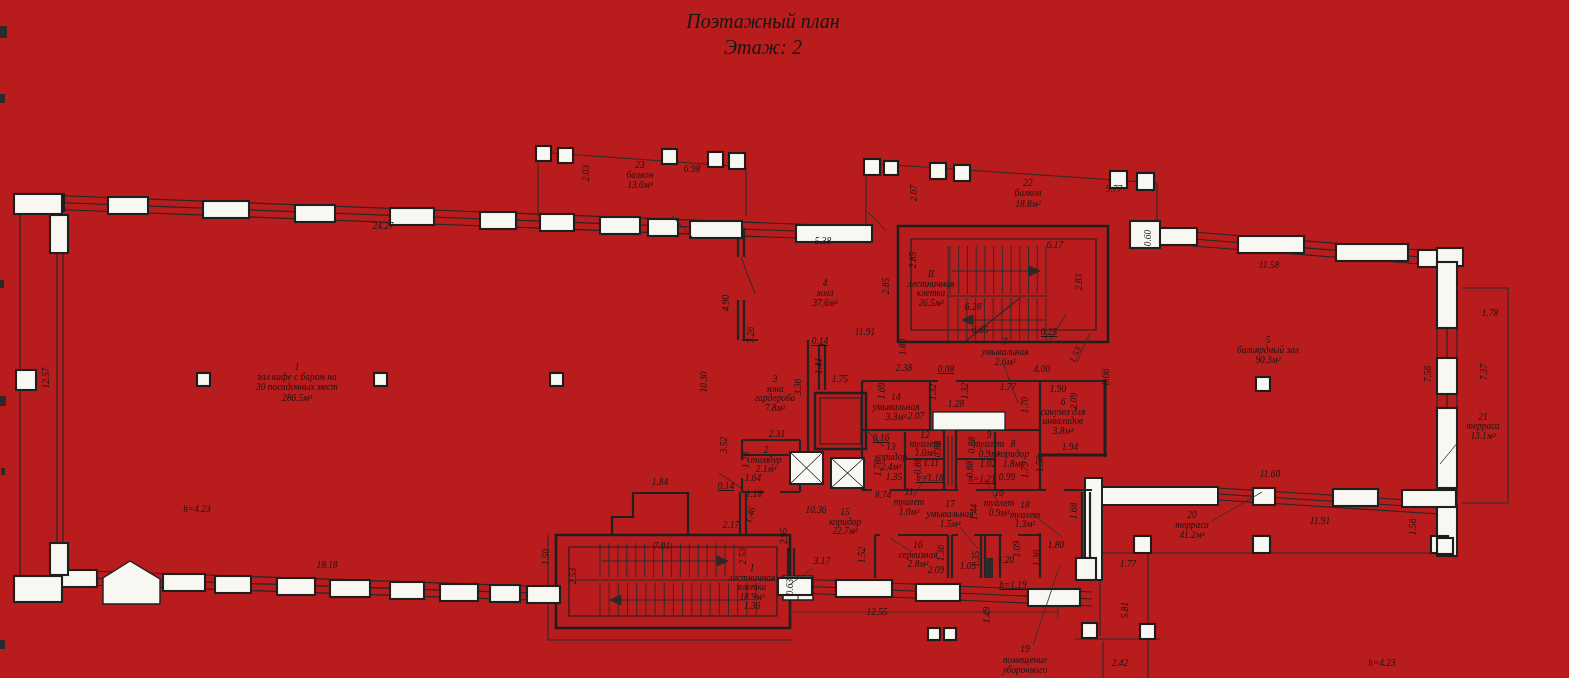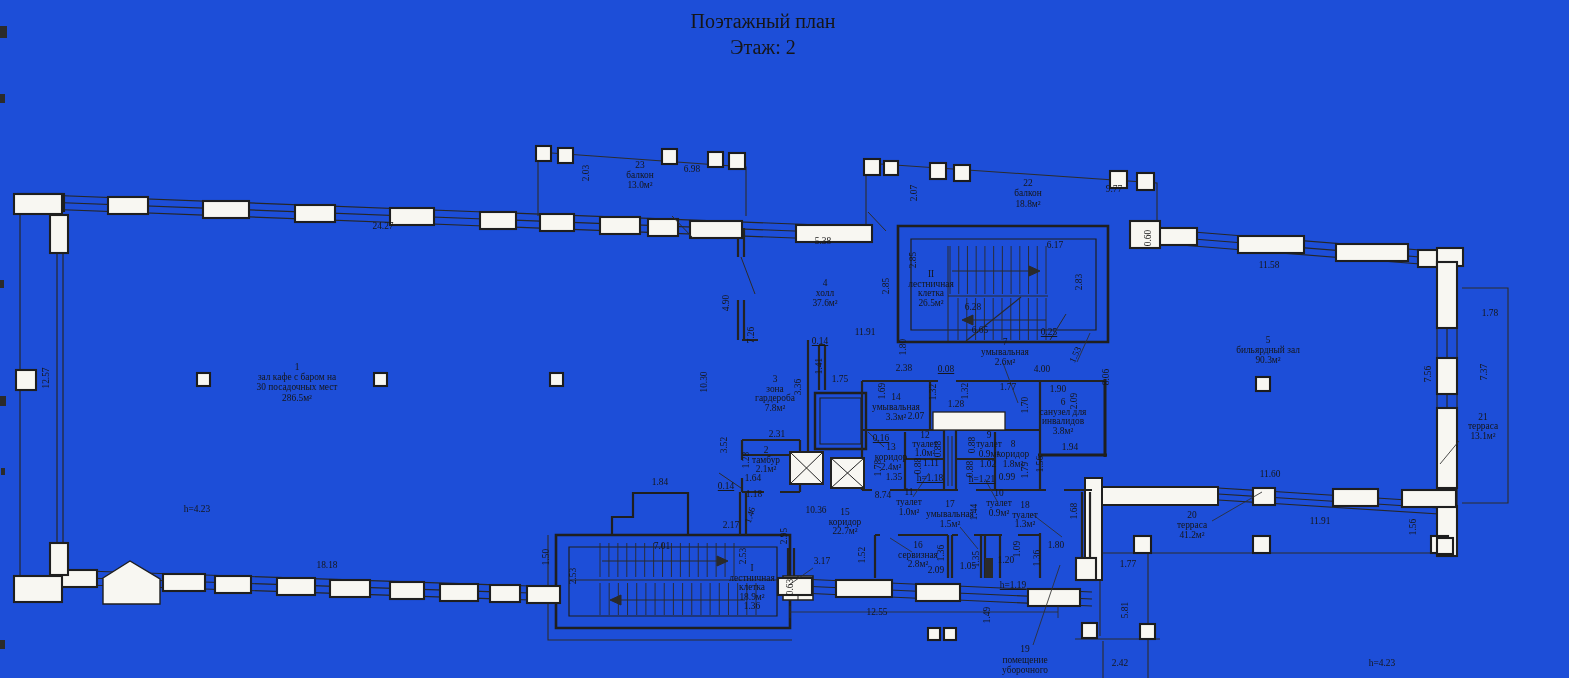--- a/index.html
+++ b/index.html
@@ -1,17 +1,17 @@
 <!DOCTYPE html>
 <html><head>
 <meta charset="utf-8">
 <style>
   html,body{margin:0;padding:0;background:#e8e8e4;}
-  .page{position:relative;width:1569px;height:678px;background:#1d4ed8;overflow:hidden;
-        font-family:"Liberation Serif","DejaVu Serif",serif;}
+  .page{position:relative;width:1569px;height:678px;background:#b91c1c;overflow:hidden;
+        font-family:"Liberation Serif","DejaVu Serif",serif;font-style:italic;}
   svg{position:absolute;left:0;top:0;}
   svg text{font-family:"Liberation Serif","DejaVu Serif",serif;fill:#161616;}
   .title-text{font-size:20px;}
 </style>
 </head>
 <body>
 
 <div class="page">
 <svg id="plan" width="1569" height="678" viewBox="0 0 1569 678">
 

